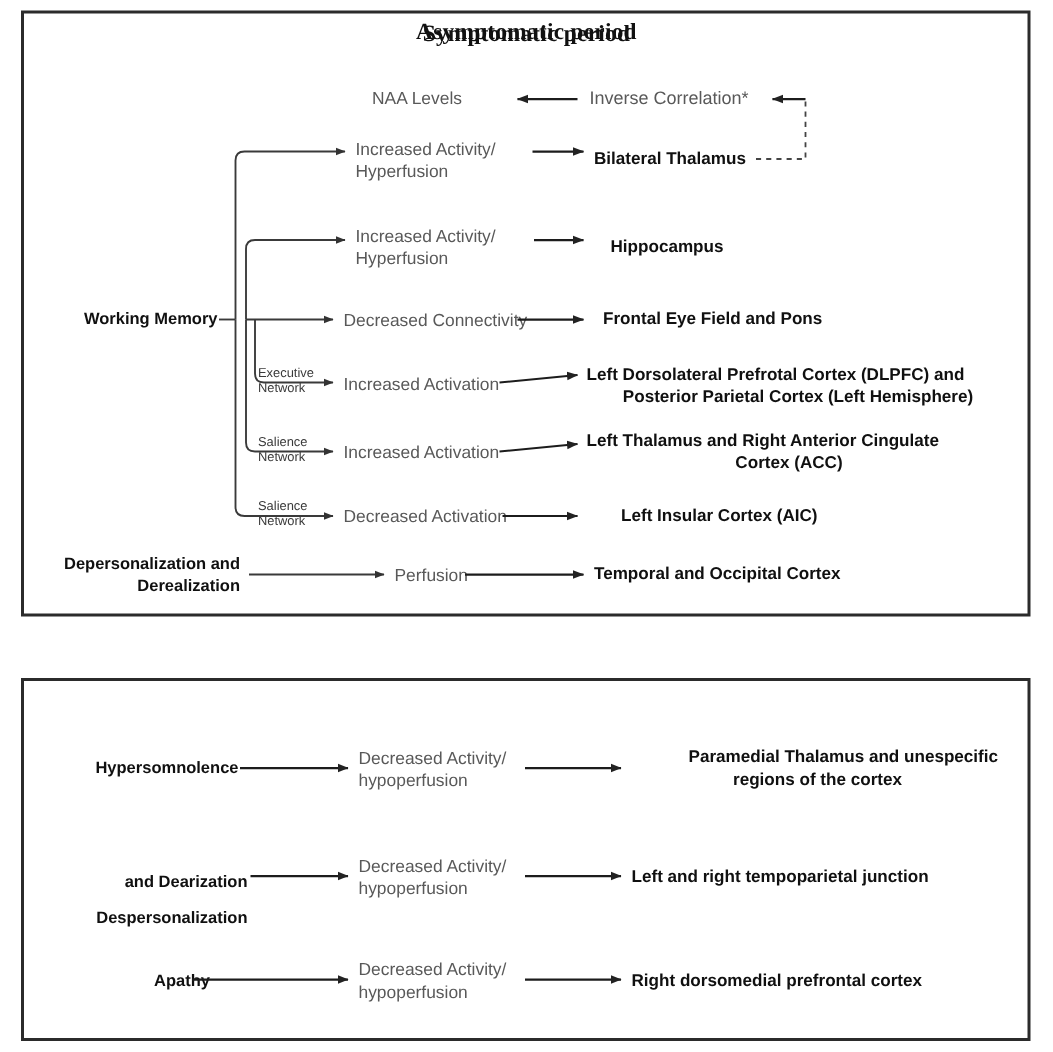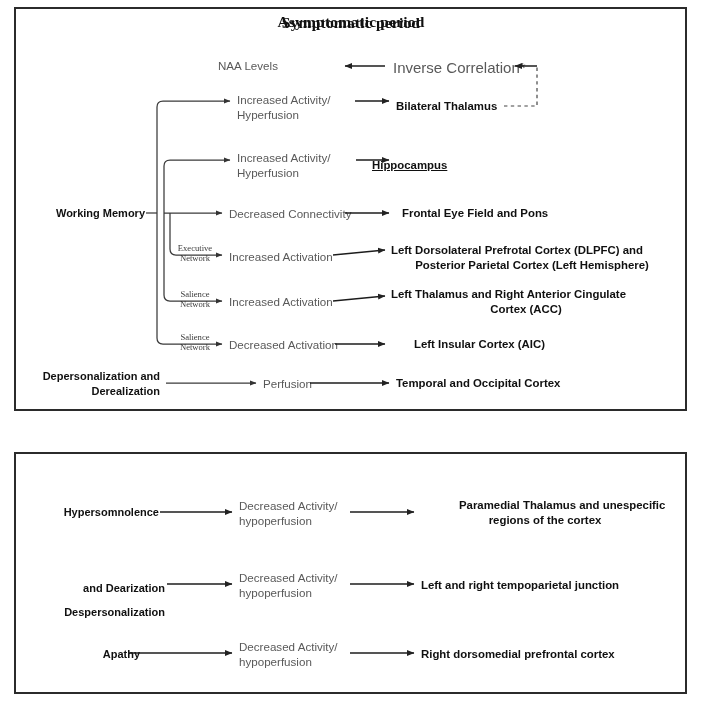--- a/index.html
+++ b/index.html
@@ -50,33 +50,32 @@
     text-align:left;
   }
   .node.tgt{            
     font-weight:bold;
     font-size:11.4px;
     color:#101010;
     text-align:left;
   }
   .node.tgt.ctr{ text-align:center; }
   .node.netlbl{         
-    font-family:Liberation Serif, serif;
+    font-family:Liberation Sans, sans-serif;
     font-size:8.6px;
     color:#3a3a3a;
-    text-align:center;
     line-height:1.18;
   }
   .node.naa{
     font-size:11.6px;
     color:#595959;
-    text-align:left;
+    text-align:center;
   }
   .node.inv{
-    font-size:15px;
+    font-size:12px;
     color:#595959;
     text-align:left;
   }
 
   
   #wires{
     position:absolute;
     left:0; top:0;
     width:702px; height:701px;
     pointer-events:none;
@@ -92,21 +91,21 @@
 <div class="node naa" style="left:218px; top:58px; width:120px;">NAA Levels</div>
 
 <div class="node inv" style="left:393px; top:58px; width:140px;">Inverse Correlation*</div>
 
 <div class="node mid" style="left:237px; top:92px; width:150px;">Increased Activity/</div>
 <div class="node mid" style="left:237px; top:107px; width:150px;">Hyperfusion</div>
 <div class="node tgt" style="left:396px; top:99px; width:170px;">Bilateral Thalamus</div>
 
 <div class="node mid" style="left:237px; top:150px; width:150px;">Increased Activity/</div>
 <div class="node mid" style="left:237px; top:165px; width:150px;">Hyperfusion</div>
-<div class="node tgt" style="left:372px; top:158px; width:170px;text-decoration:underline;">Hippocampus</div>
+<div class="node tgt" style="left:407px; top:158px; width:170px;">Hippocampus</div>
 
 <div class="node mid" style="left:229px; top:206px; width:160px;">Decreased Connectivity</div>
 <div class="node tgt" style="left:402px; top:206px; width:230px;">Frontal Eye Field and Pons</div>
 
 <div class="node netlbl" style="left:172px; top:243px; width:46px;">Executive</div>
 <div class="node netlbl" style="left:172px; top:253px; width:46px;">Network</div>
 <div class="node mid" style="left:229px; top:249px; width:150px;">Increased Activation</div>
 <div class="node tgt" style="left:391px; top:243px; width:282px;">Left Dorsolateral Prefrotal Cortex (DLPFC) and</div>
 <div class="node tgt ctr" style="left:391px; top:258px; width:282px;">Posterior Parietal Cortex (Left Hemisphere)</div>
 

